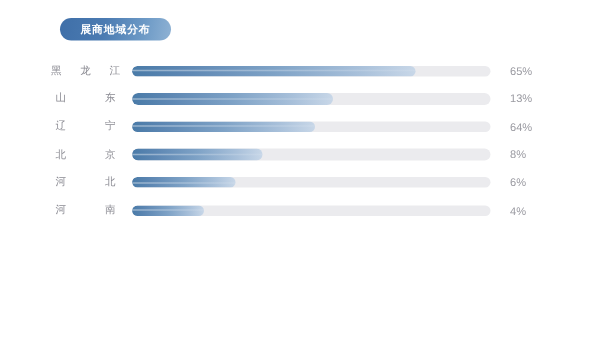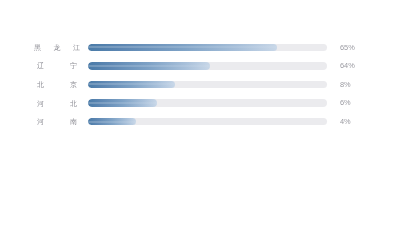--- a/index.html
+++ b/index.html
@@ -120,35 +120,48 @@
     color: #9a9aa1;
     line-height: 1;
     white-space: nowrap;
   }
 </style>
 </head>
 <body>
 
 <div id="chart-card">
 
+  <div id="title-badge">
+    <span class="title-text">展商地域分布</span>
+  </div>
 
   <div id="rows">
       <div class="bar-row">
         <div class="row-label">
           <span class="glyph">黑</span>
           <span class="glyph">龙</span>
           <span class="glyph">江</span>
         </div>
         <div class="track">
           <div class="fill" style="width: 79.0795%;"></div>
         </div>
         <div class="row-value">65%</div>
       </div>
       <div class="bar-row">
         <div class="row-label two-char">
+          <span class="glyph">山</span>
+          <span class="glyph">东</span>
+        </div>
+        <div class="track">
+          <div class="fill" style="width: 56.0669%;"></div>
+        </div>
+        <div class="row-value">13%</div>
+      </div>
+      <div class="bar-row">
+        <div class="row-label two-char">
           <span class="glyph">辽</span>
           <span class="glyph">宁</span>
         </div>
         <div class="track">
           <div class="fill" style="width: 51.046%;"></div>
         </div>
         <div class="row-value">64%</div>
       </div>
       <div class="bar-row">
         <div class="row-label two-char">

